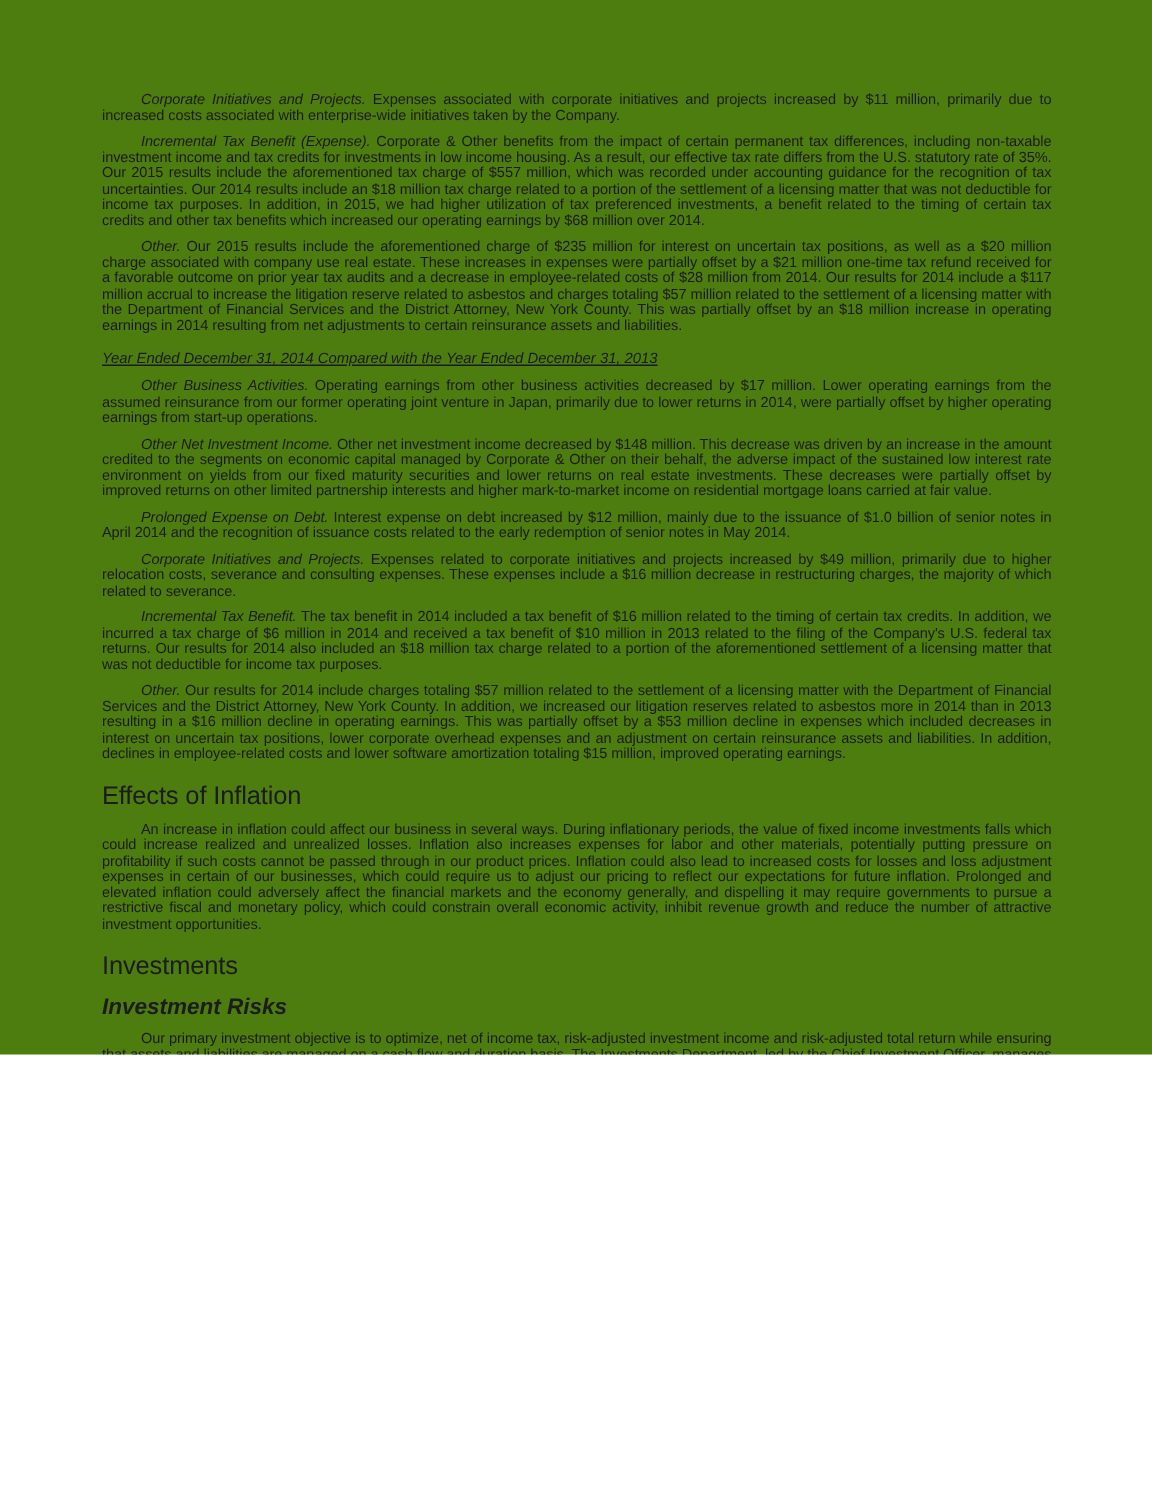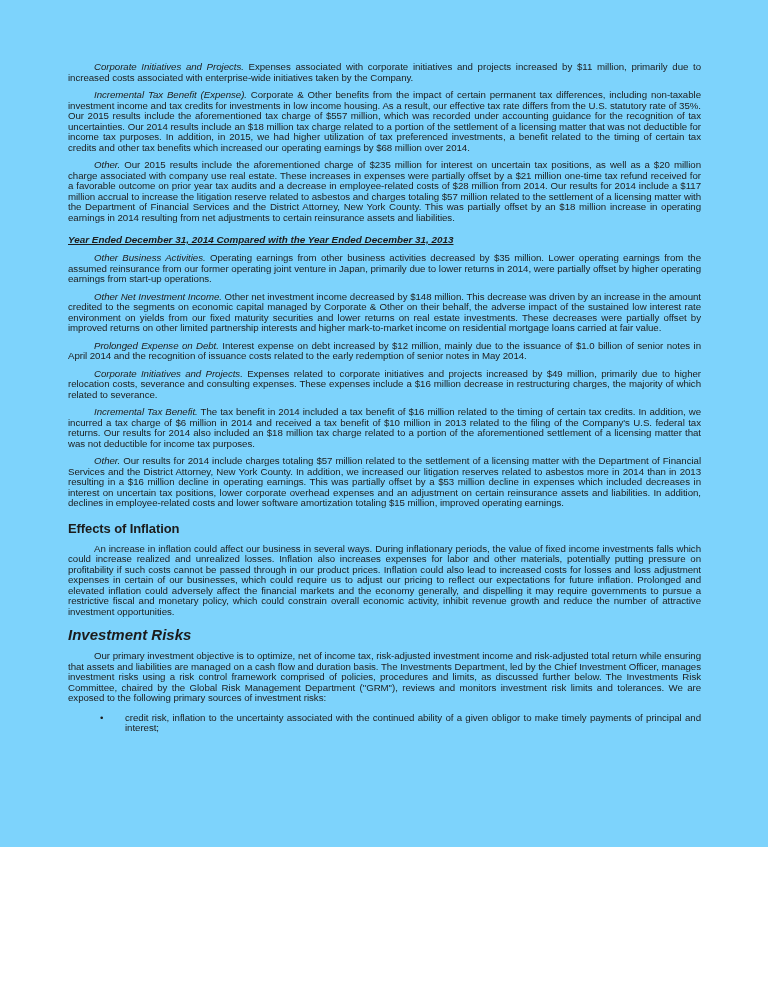--- a/index.html
+++ b/index.html
@@ -5,48 +5,48 @@
   * { margin: 0; padding: 0; box-sizing: border-box; }
   html, body { width: 768px; height: 993px; }
   body {
     background: #ffffff;
     font-family: "Liberation Sans", sans-serif;
     color: #1c1c1c;
   }
   .page {
     position: relative;
     width: 768px;
-    height: 847px;
-    background: #7dd3fc;
+    height: 703px;
+    background: #4d7c0f;
     overflow: hidden;
   }
   .content {
     position: absolute;
     left: 68px;
     top: 62px;
     width: 633px;
   }
   p.para {
     font-size: 9.7px;
     line-height: 10.5px;
     text-align: justify;
     text-indent: 26px;
     margin-bottom: 7px;
     letter-spacing: -0.05px;
   }
   .lead { font-style: italic; }
   h2.section {
-    font-size: 13px;
-    font-weight: bold;
+    font-size: 17px;
+    font-weight: normal;
     letter-spacing: -0.1px;
     margin: 12px 0 8px 0;
   }
   h3.rule-heading {
     font-size: 9.9px;
-    font-weight: bold;
+    font-weight: normal;
     font-style: italic;
     text-decoration: underline;
     margin: 11px 0 8px 0;
   }
   h3.sub {
     font-size: 15px;
     font-weight: bold;
     font-style: italic;
     margin: 9px 0 8px 0;
   }
@@ -84,38 +84,39 @@
 
     <p class="para"><span class="lead">Corporate Initiatives and Projects.</span><span> Expenses associated with corporate initiatives and projects increased by $11 million, primarily due to increased costs associated with enterprise-wide initiatives taken by the Company.</span></p>
 
     <p class="para"><span class="lead">Incremental Tax Benefit (Expense).</span><span> Corporate &amp; Other benefits from the impact of certain permanent tax differences, including non-taxable investment income and tax credits for investments in low income housing. As a result, our effective tax rate differs from the U.S. statutory rate of 35%. Our 2015 results include the aforementioned tax charge of $557 million, which was recorded under accounting guidance for the recognition of tax uncertainties. Our 2014 results include an $18 million tax charge related to a portion of the settlement of a licensing matter that was not deductible for income tax purposes. In addition, in 2015, we had higher utilization of tax preferenced investments, a benefit related to the timing of certain tax credits and other tax benefits which increased our operating earnings by $68 million over 2014.</span></p>
 
     <p class="para"><span class="lead">Other.</span><span> Our 2015 results include the aforementioned charge of $235 million for interest on uncertain tax positions, as well as a $20 million charge associated with company use real estate. These increases in expenses were partially offset by a $21 million one-time tax refund received for a favorable outcome on prior year tax audits and a decrease in employee-related costs of $28 million from 2014. Our results for 2014 include a $117 million accrual to increase the litigation reserve related to asbestos and charges totaling $57 million related to the settlement of a licensing matter with the Department of Financial Services and the District Attorney, New York County. This was partially offset by an $18 million increase in operating earnings in 2014 resulting from net adjustments to certain reinsurance assets and liabilities.</span></p>
 
     <h3 class="rule-heading">Year Ended December 31, 2014 Compared with the Year Ended December 31, 2013</h3>
 
 
-    <p class="para"><span class="lead">Other Business Activities.</span><span> Operating earnings from other business activities decreased by $35 million. Lower operating earnings from the assumed reinsurance from our former operating joint venture in Japan, primarily due to lower returns in 2014, were partially offset by higher operating earnings from start-up operations.</span></p>
+    <p class="para"><span class="lead">Other Business Activities.</span><span> Operating earnings from other business activities decreased by $17 million. Lower operating earnings from the assumed reinsurance from our former operating joint venture in Japan, primarily due to lower returns in 2014, were partially offset by higher operating earnings from start-up operations.</span></p>
 
     <p class="para"><span class="lead">Other Net Investment Income.</span><span> Other net investment income decreased by $148 million. This decrease was driven by an increase in the amount credited to the segments on economic capital managed by Corporate &amp; Other on their behalf, the adverse impact of the sustained low interest rate environment on yields from our fixed maturity securities and lower returns on real estate investments. These decreases were partially offset by improved returns on other limited partnership interests and higher mark-to-market income on residential mortgage loans carried at fair value.</span></p>
 
     <p class="para"><span class="lead">Prolonged Expense on Debt.</span><span> Interest expense on debt increased by $12 million, mainly due to the issuance of $1.0 billion of senior notes in April 2014 and the recognition of issuance costs related to the early redemption of senior notes in May 2014.</span></p>
 
 
     <p class="para"><span class="lead">Corporate Initiatives and Projects.</span><span> Expenses related to corporate initiatives and projects increased by $49 million, primarily due to higher relocation costs, severance and consulting expenses. These expenses include a $16 million decrease in restructuring charges, the majority of which related to severance.</span></p>
 
     <p class="para"><span class="lead">Incremental Tax Benefit.</span><span> The tax benefit in 2014 included a tax benefit of $16 million related to the timing of certain tax credits. In addition, we incurred a tax charge of $6 million in 2014 and received a tax benefit of $10 million in 2013 related to the filing of the Company's U.S. federal tax returns. Our results for 2014 also included an $18 million tax charge related to a portion of the aforementioned settlement of a licensing matter that was not deductible for income tax purposes.</span></p>
 
     <p class="para"><span class="lead">Other.</span><span> Our results for 2014 include charges totaling $57 million related to the settlement of a licensing matter with the Department of Financial Services and the District Attorney, New York County. In addition, we increased our litigation reserves related to asbestos more in 2014 than in 2013 resulting in a $16 million decline in operating earnings. This was partially offset by a $53 million decline in expenses which included decreases in interest on uncertain tax positions, lower corporate overhead expenses and an adjustment on certain reinsurance assets and liabilities. In addition, declines in employee-related costs and lower software amortization totaling $15 million, improved operating earnings.</span></p>
 
     <h2 class="section">Effects of Inflation</h2>
 
 
     <p class="para"><span>An increase in inflation could affect our business in several ways. During inflationary periods, the value of fixed income investments falls which could increase realized and unrealized losses. Inflation also increases expenses for labor and other materials, potentially putting pressure on profitability if such costs cannot be passed through in our product prices. Inflation could also lead to increased costs for losses and loss adjustment expenses in certain of our businesses, which could require us to adjust our pricing to reflect our expectations for future inflation. Prolonged and elevated inflation could adversely affect the financial markets and the economy generally, and dispelling it may require governments to pursue a restrictive fiscal and monetary policy, which could constrain overall economic activity, inhibit revenue growth and reduce the number of attractive investment opportunities.</span></p>
 
+    <h2 class="section">Investments</h2>
 
     <h3 class="sub">Investment Risks</h3>
 
     <p class="para"><span>Our primary investment objective is to optimize, net of income tax, risk-adjusted investment income and risk-adjusted total return while ensuring that assets and liabilities are managed on a cash flow and duration basis. The Investments Department, led by the Chief Investment Officer, manages investment risks using a risk control framework comprised of policies, procedures and limits, as discussed further below. The Investments Risk Committee, chaired by the Global Risk Management Department ("GRM"), reviews and monitors investment risk limits and tolerances. We are exposed to the following primary sources of investment risks:</span></p>
 
     <div class="bullet-row">
       <span class="bullet-marker">•</span>
       <span class="bullet-text">credit risk, inflation to the uncertainty associated with the continued ability of a given obligor to make timely payments of principal and interest;</span>
     </div>
 

